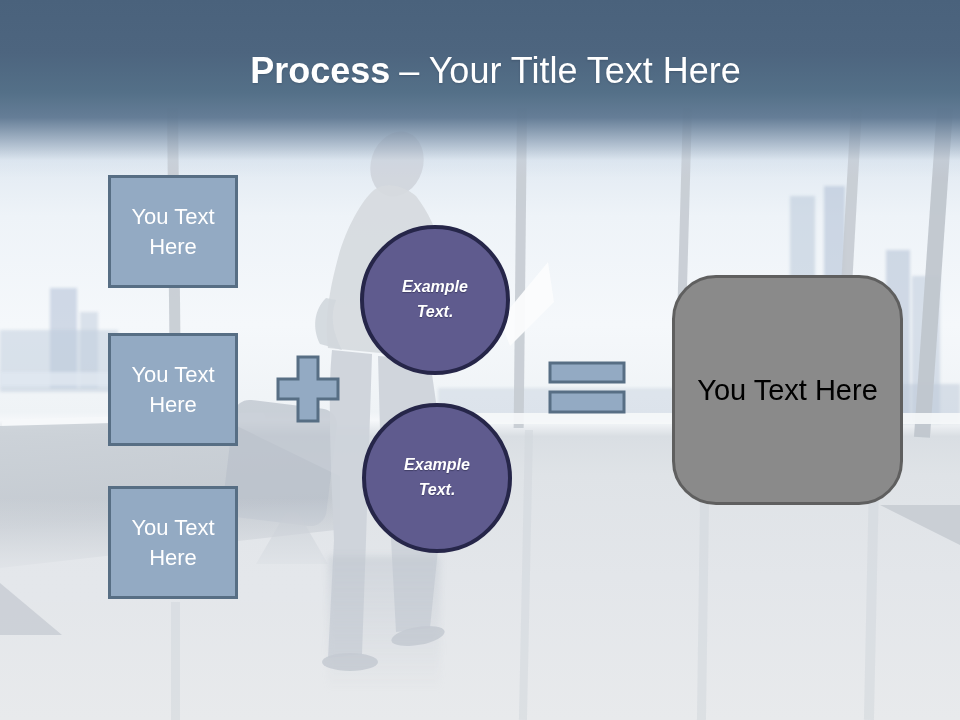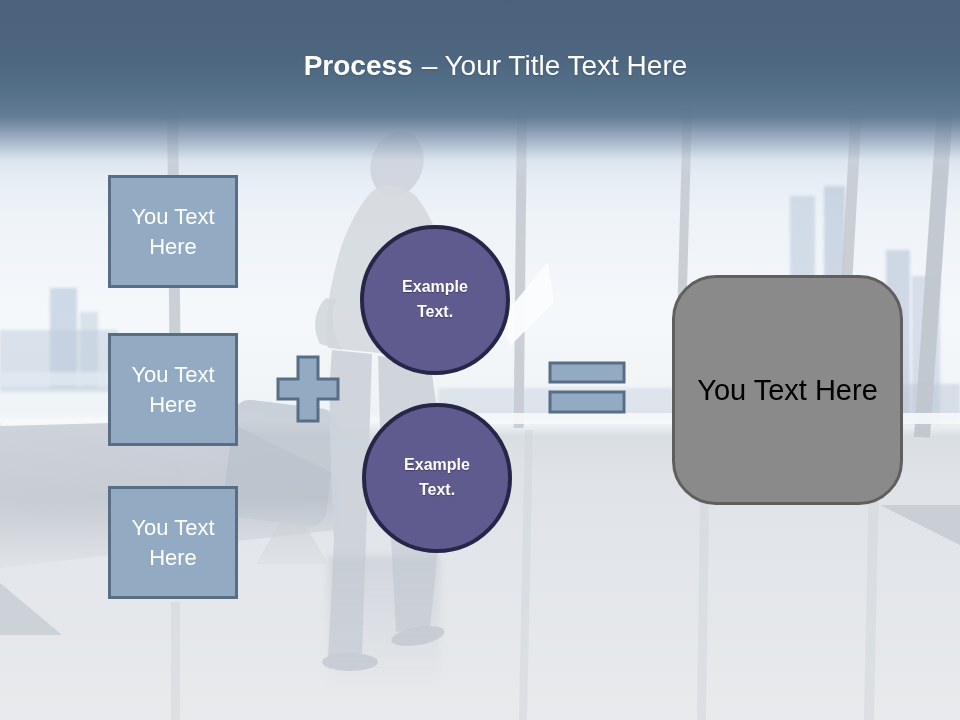--- a/index.html
+++ b/index.html
@@ -31,38 +31,38 @@
   
   .header{
     position:absolute;left:0;top:0;width:960px;height:178px;
     background:linear-gradient(180deg,
       #4a627c 0%, #4d657f 30%, #547088 52%,
       rgba(95,120,146,.95) 66%, rgba(135,155,177,.6) 80%,
       rgba(200,214,228,.25) 90%, rgba(238,244,249,0) 100%);
   }
   .title{
     position:absolute;left:0;top:51px;width:960px;text-align:center;
-    color:#ffffff;font-size:28px;line-height:1.1;padding-left:31px;box-sizing:border-box;
+    color:#ffffff;font-size:36px;line-height:1.1;padding-left:31px;box-sizing:border-box;
     text-shadow:0 1px 2px rgba(30,45,62,.25);white-space:nowrap;
   }
   .title .t-bold{font-weight:700;}
   .title .t-rest{font-weight:400;margin-left:9px;}
   
   .sq{
     position:absolute;left:108px;width:130px;height:113px;box-sizing:border-box;
     background:#93AAC3;border:3px solid #576E84;
     display:flex;align-items:center;justify-content:center;text-align:center;
     color:#fff;font-size:22px;line-height:1.35;
   }
   .sq .sq-label{display:block;width:96px;}
   .circle{
     position:absolute;width:150px;height:150px;box-sizing:border-box;border-radius:50%;
     background:#5F5B8E;border:4px solid #262649;
     display:flex;align-items:center;justify-content:center;text-align:center;
-    color:#fff;font-weight:700;font-size:16px;line-height:1.55;
+    color:#fff;font-weight:700;font-style:italic;font-size:16px;line-height:1.55;
     text-shadow:0 1px 1px rgba(20,20,45,.4);
   }
   .circle .circle-label{display:block;width:96px;}
   .result{
     position:absolute;left:672px;top:275px;width:231px;height:230px;box-sizing:border-box;
     background:#8A8A8A;border:3px solid #5F5F5F;border-radius:44px;
     display:flex;align-items:center;justify-content:center;text-align:center;
     color:#000;font-size:29px;white-space:nowrap;
   }
   .op-svg{position:absolute;overflow:visible;}

